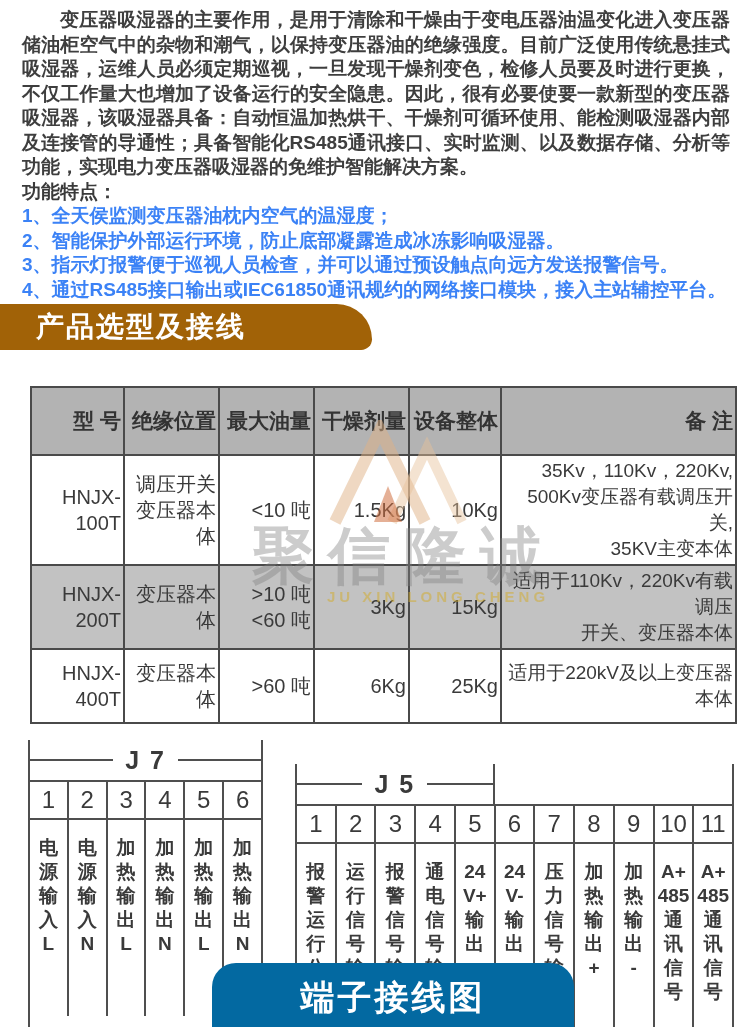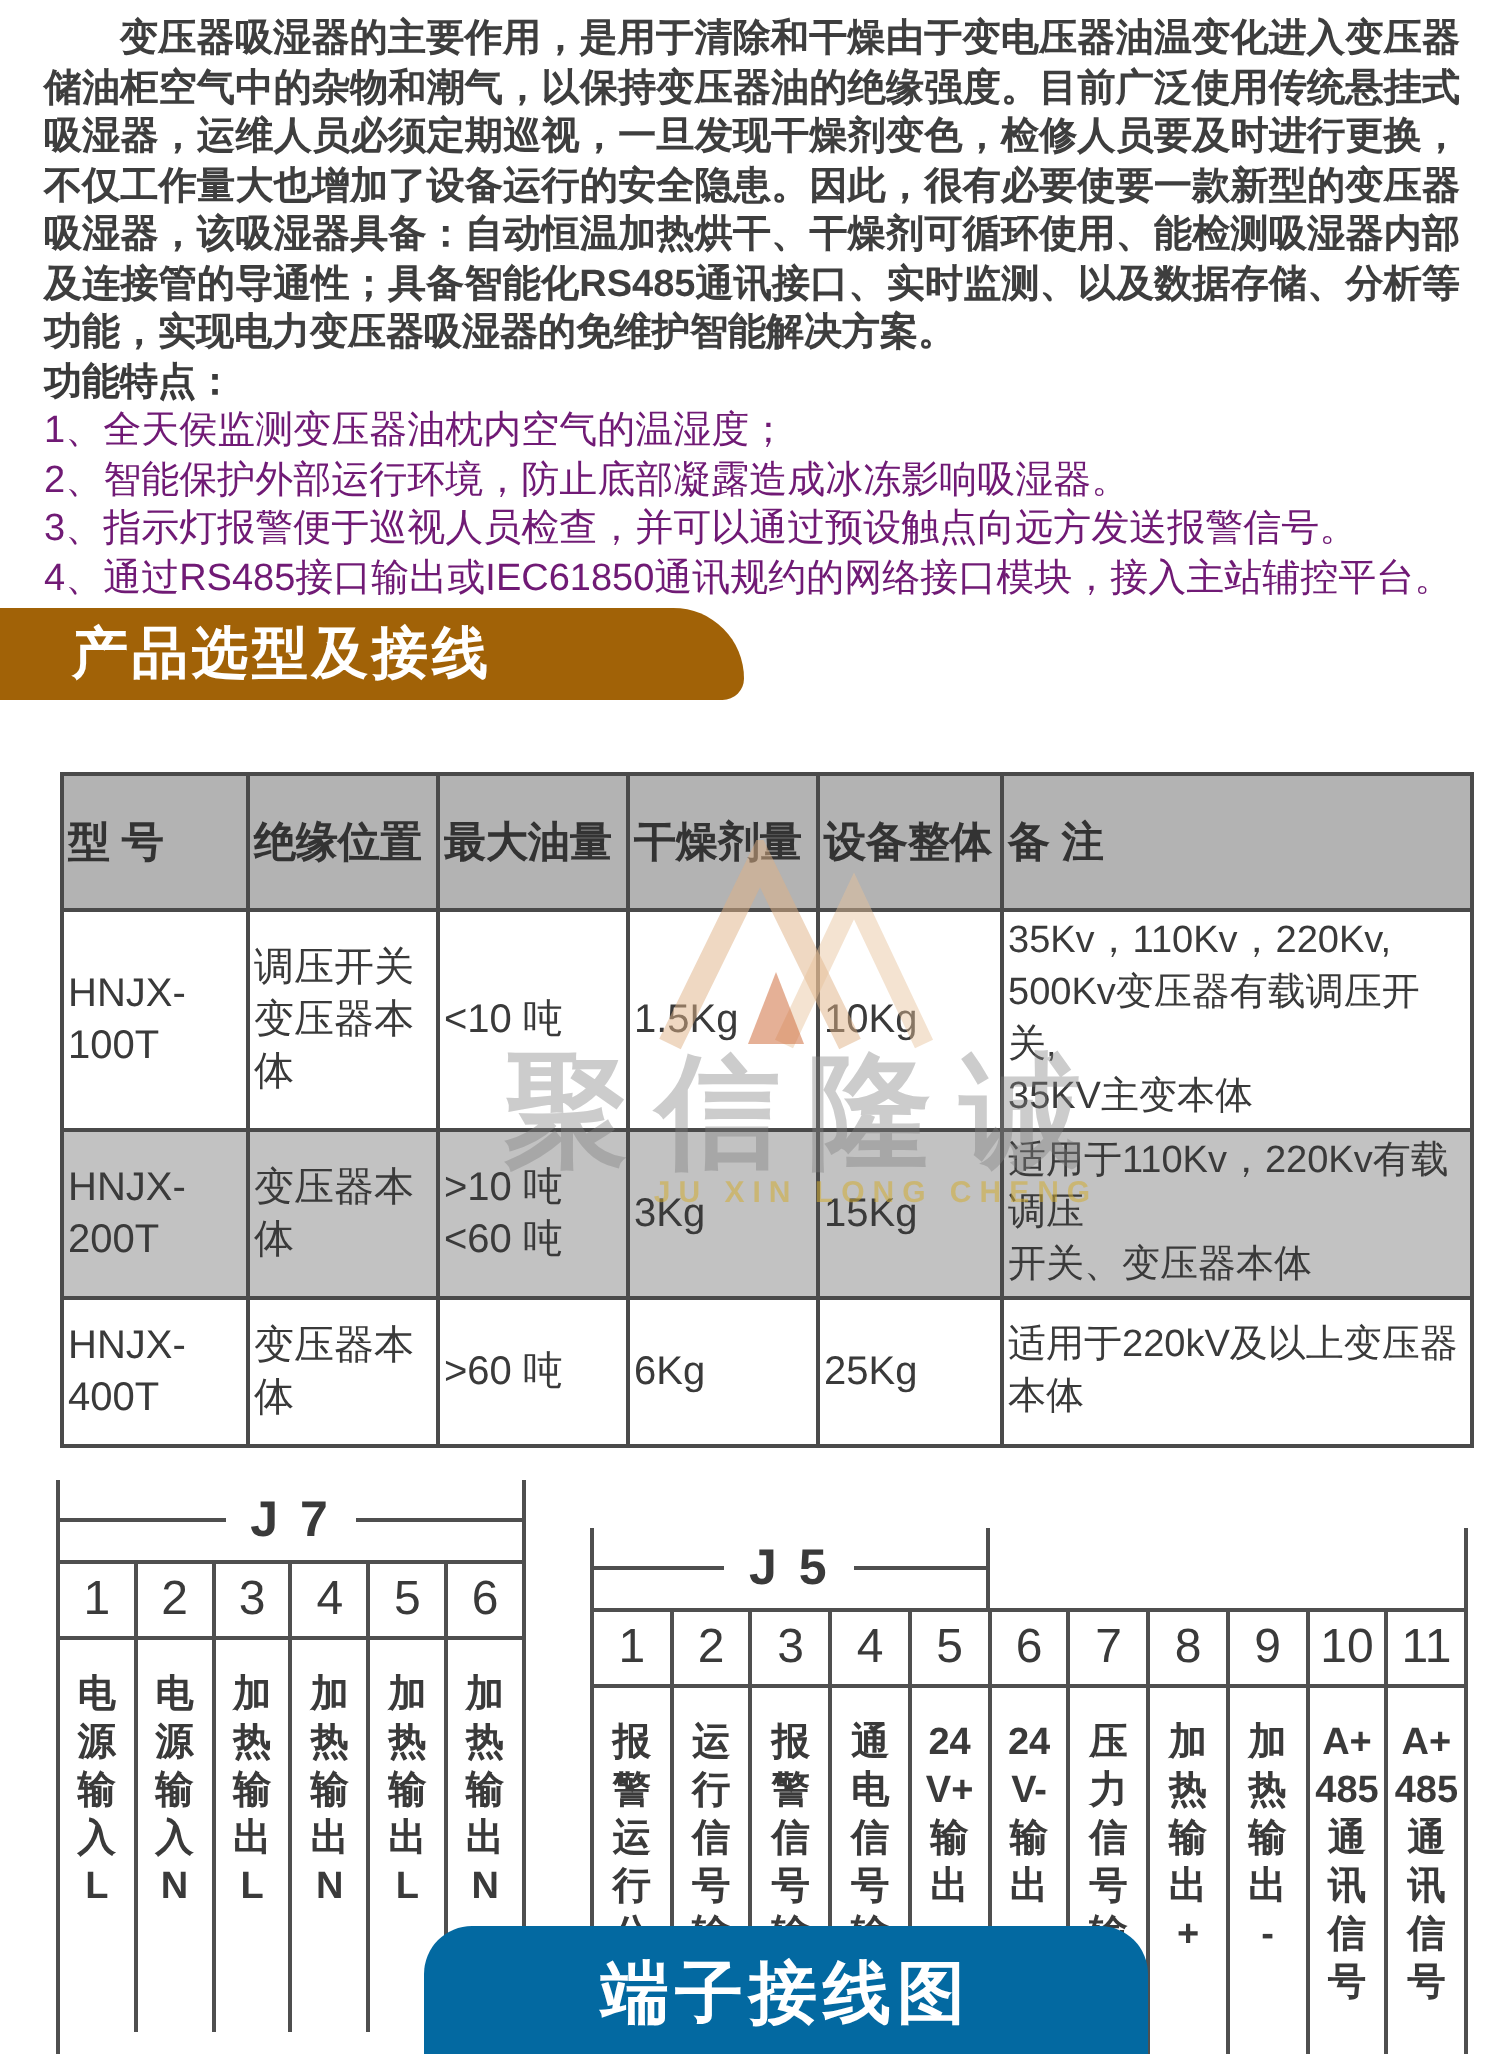--- a/index.html
+++ b/index.html
@@ -7,39 +7,39 @@
     position:relative;width:750px;height:1027px;overflow:hidden;background:#fff;
     font-family:"Liberation Sans","DejaVu Sans",sans-serif;color:#3d3d3d;
   }
   
   .intro{height:294px;padding:8px 20px 0 22px;overflow:hidden;}
   .lead{
     margin:0;font-size:19px;line-height:24.5px;font-weight:600;
     text-indent:2em;text-align:justify;color:#3e3e3e;
   }
   .feat-title{margin:0;font-size:19px;line-height:24.5px;font-weight:800;color:#3a3a3a;}
-  .feat{margin:0;font-size:19px;line-height:24.5px;font-weight:400;color:#701a75;}
+  .feat{margin:0;font-size:19px;line-height:24.5px;font-weight:700;color:#3b82f6;}
   
   .banner-product{
     width:336px;height:46px;background:#a16207;
     border-radius:0 46px 14px 0;
     color:#fff;font-size:28px;font-weight:700;letter-spacing:2px;
     line-height:46px;padding-left:36px;margin-top:2px;
   }
   .banner-terminal{
     position:absolute;bottom:0;left:212px;width:362px;height:64px;
     background:#0369a1;border-radius:24px 24px 0 0;
     color:#fff;font-size:34px;font-weight:700;letter-spacing:3px;
     line-height:68px;text-align:center;
   }
   
   .table-wrap{position:relative;margin:36px 15px 0 30px;}
   table.product{border-collapse:collapse;width:705px;table-layout:fixed;}
   table.product th,table.product td{
-    border:2px solid #4a4a4a;text-align:left;vertical-align:middle;
+    border:2px solid #4a4a4a;text-align:right;vertical-align:middle;
     white-space:pre-line;padding:2px 2px;
   }
   table.product th{
     background:#b3b3b3;height:62px;font-size:21px;font-weight:700;color:#333;
   }
   table.product td{font-size:20px;font-weight:500;color:#3a3a3a;line-height:26px;}
   table.product td.note{font-size:19px;line-height:26px;}
   table.product tr.r1 td{height:72px;}
   table.product tr.r2 td{height:58px;background:#c2c2c2;}
   table.product tr.r3 td{height:68px;}

